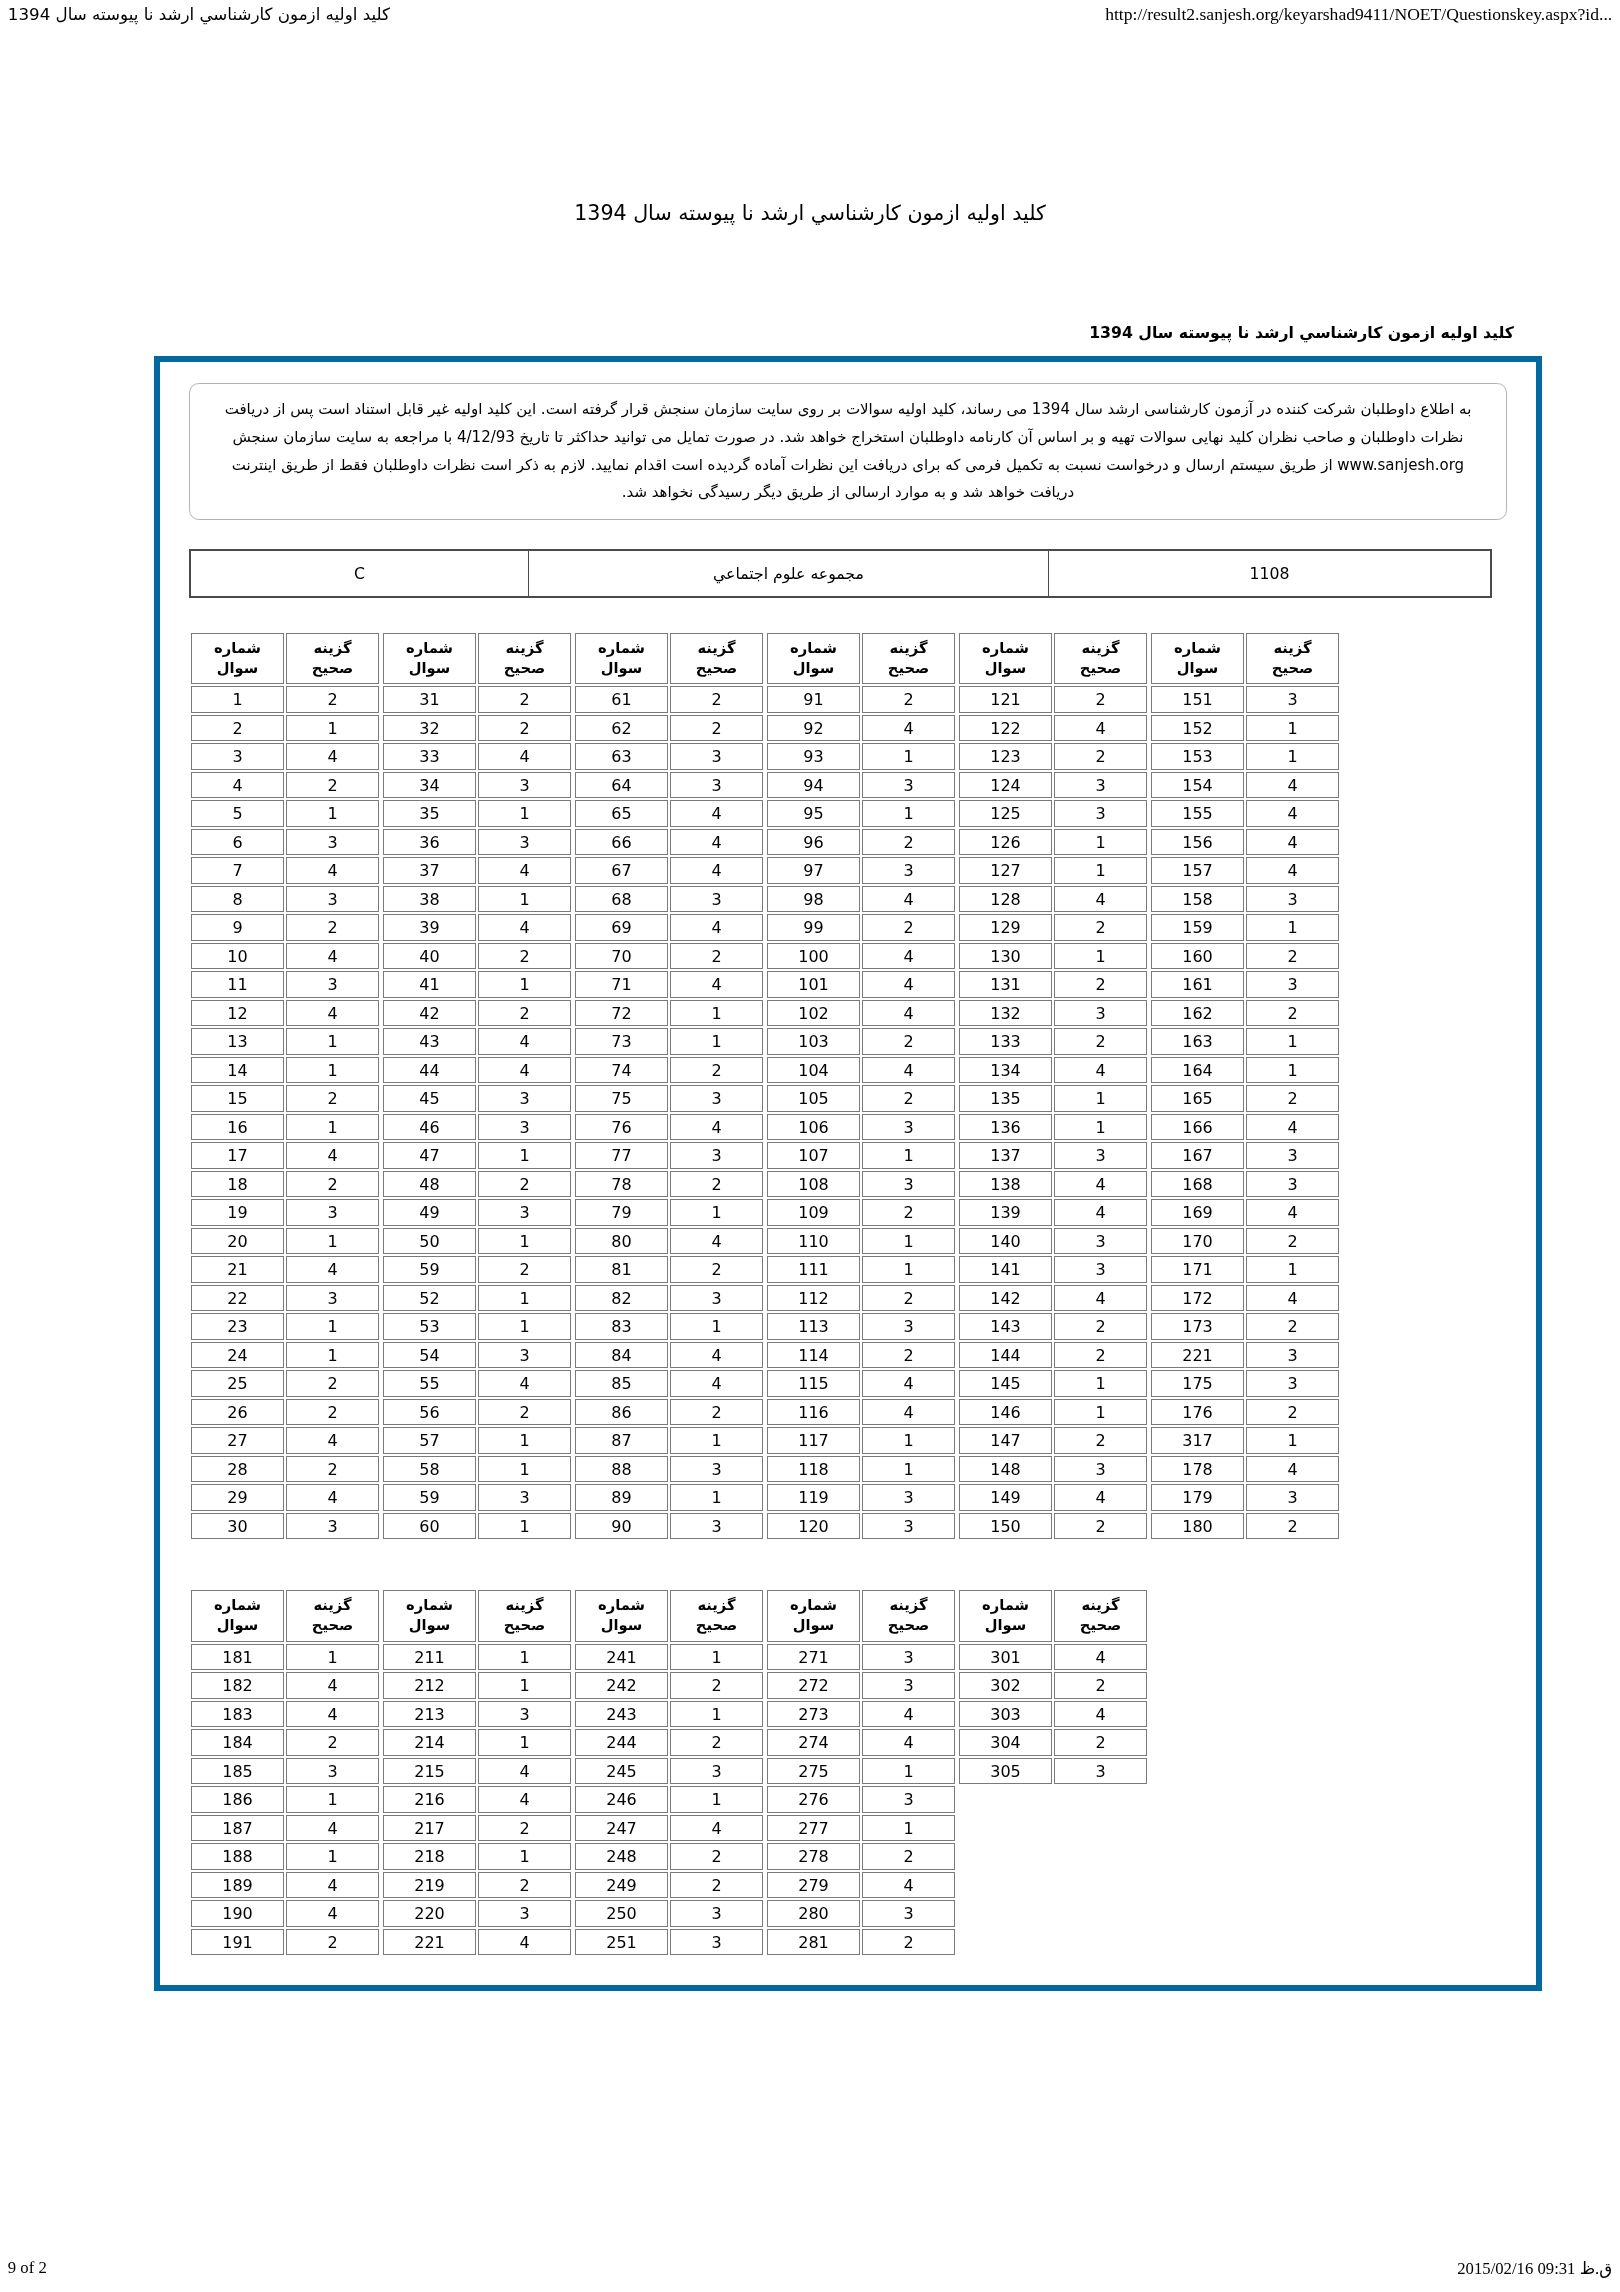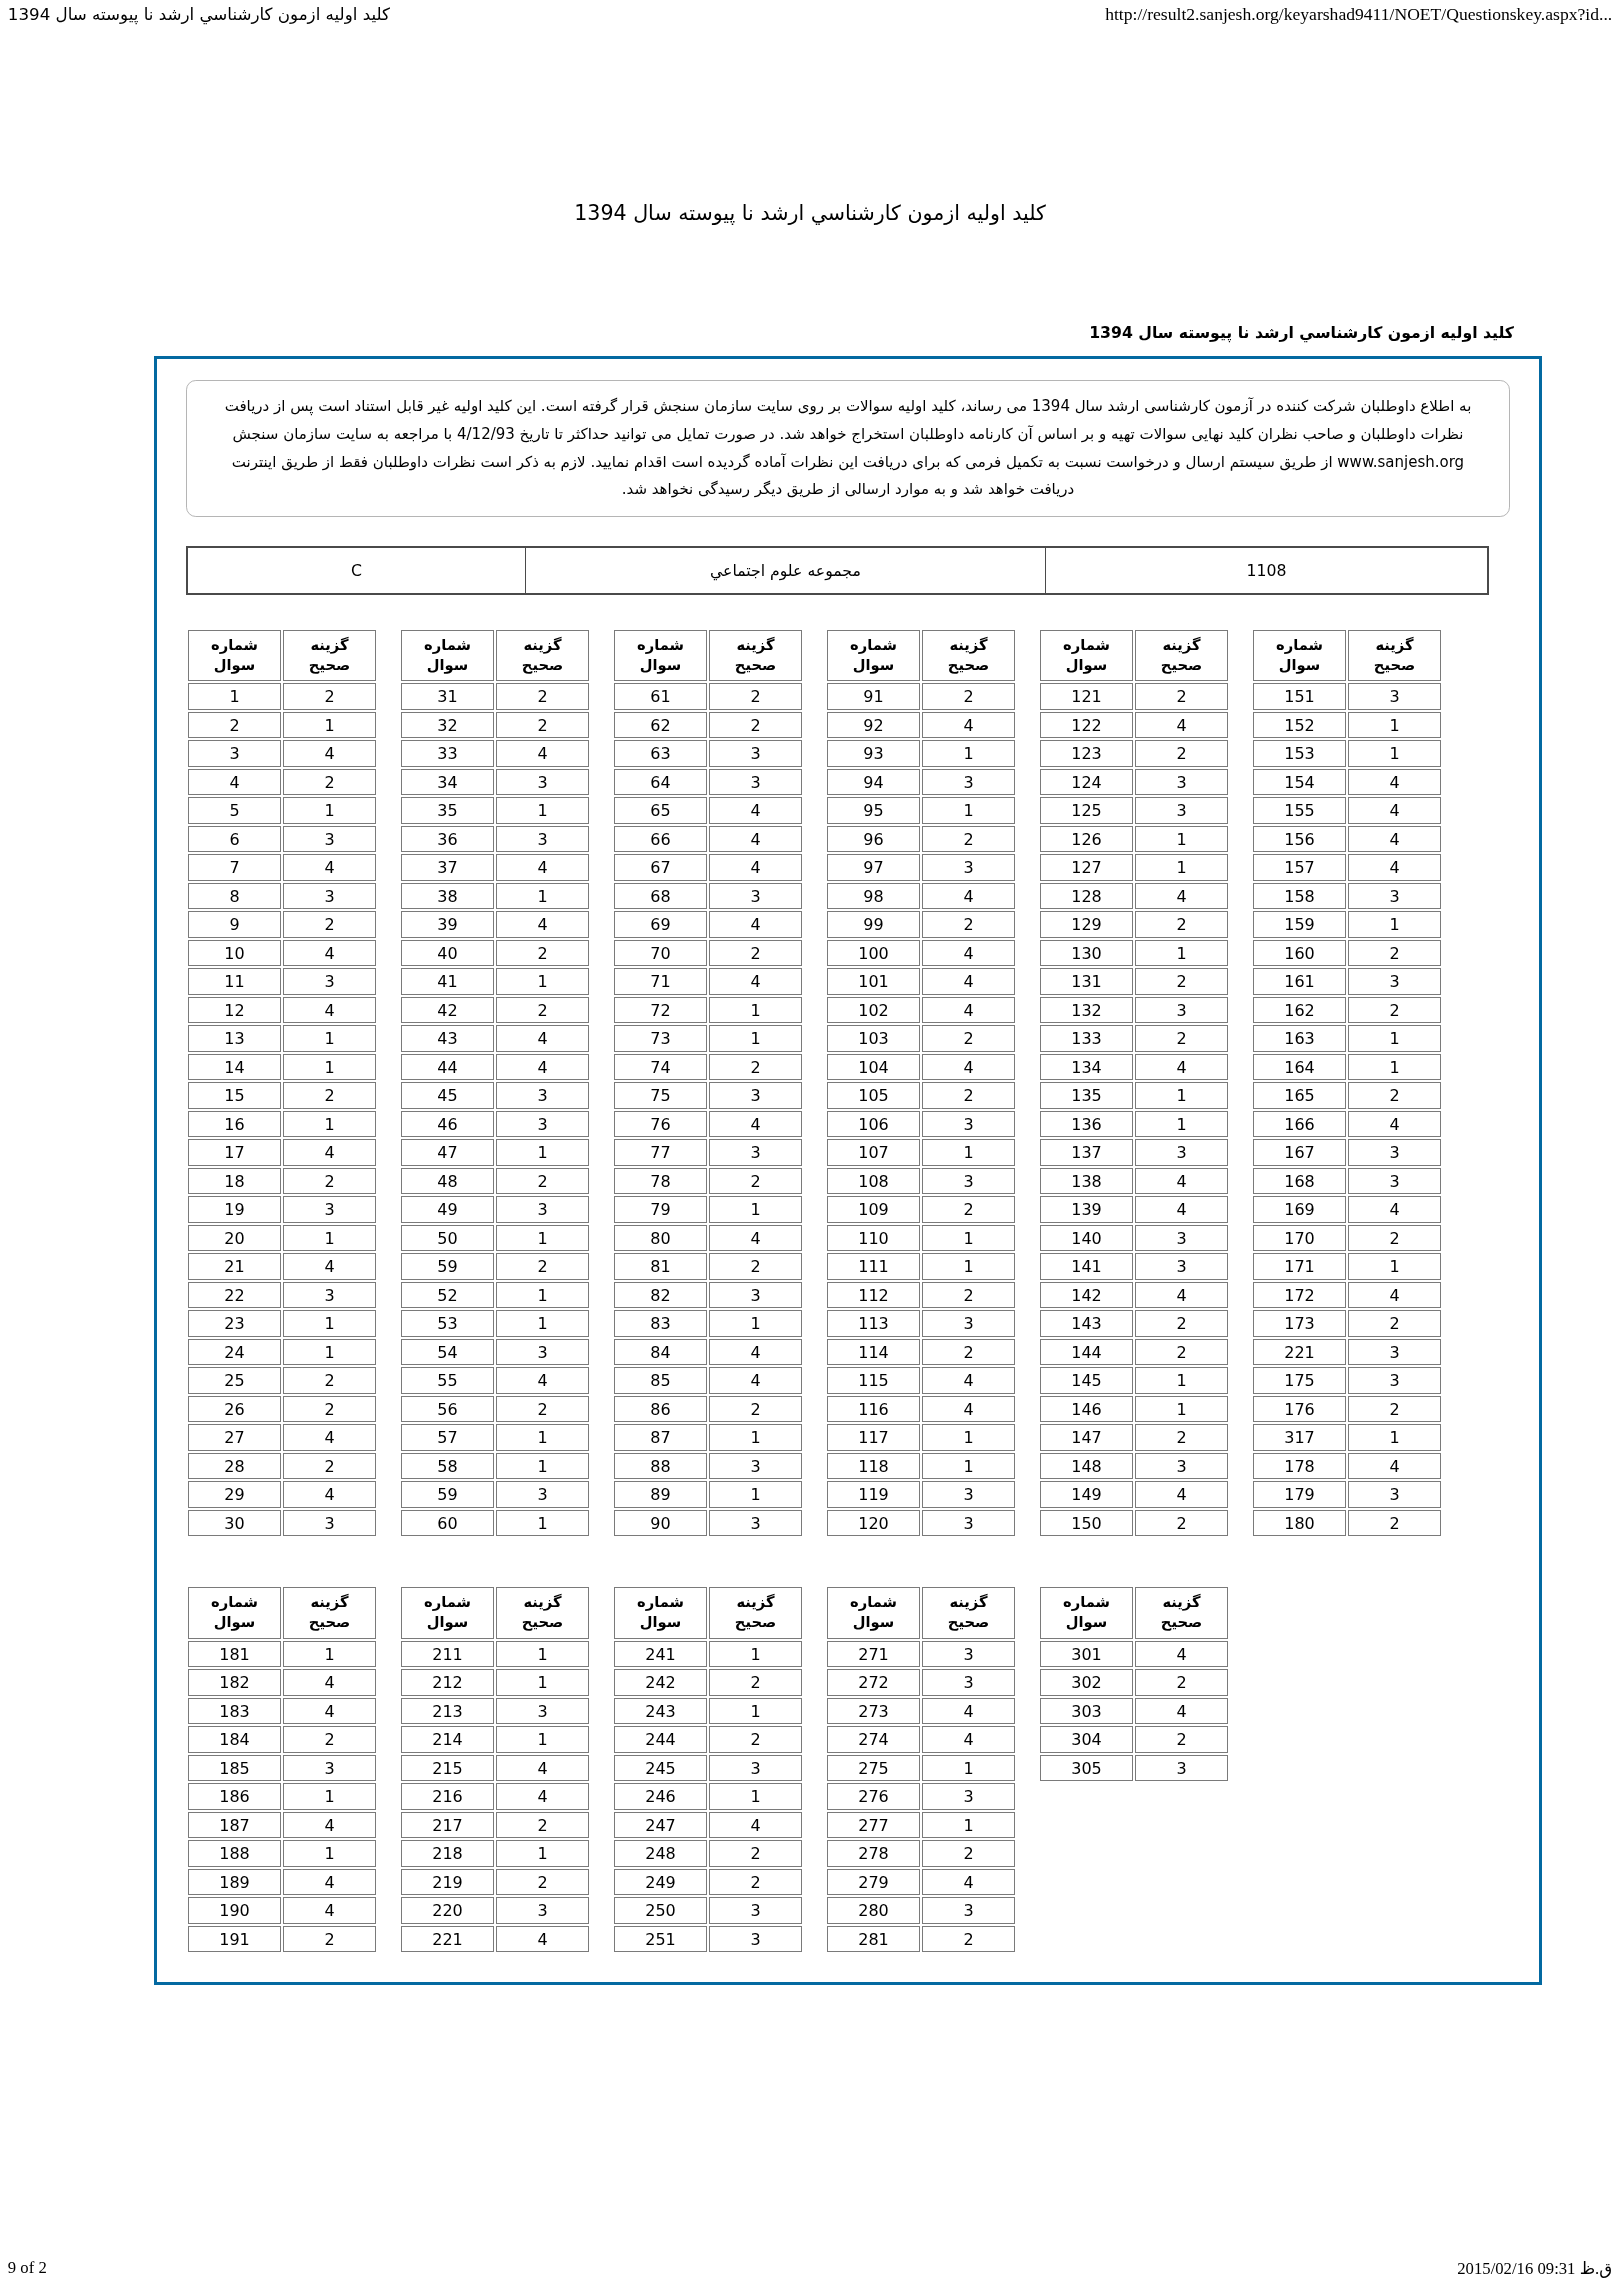--- a/index.html
+++ b/index.html
@@ -39,21 +39,21 @@
   }
   .subtitle {
     margin: 98px 106px 0 0;
     text-align: right; direction: rtl;
     font-weight: bold; font-size: 15.7px;
   }
 
   .container {
     margin: 13.7px 0 0 154px;
     width: 1388px;
-    border: 3px solid #0369a1;
+    border: 6px solid #0369a1;
     padding: 21.6px 0 27.4px 0;
     background: #ffffff;
   }
 
   .notice {
     margin: 0 29px;
     border: 1px solid #b5b5b5;
     border-radius: 9.8px;
     padding: 11.8px 27.4px;
     direction: rtl;
@@ -74,21 +74,21 @@
     height: 43px; font-size: 14.7px; font-weight: bold;
     text-align: center; direction: rtl;
   }
   .info-table td {
     border: 1px solid #4a4a4a;
     height: 47px; font-size: 15.7px;
     text-align: center; direction: rtl;
   }
 
   .answer-section {
-    display: flex; gap: 21px;
+    display: flex; gap: 0;
     margin: 33px 0 0 29px;
     align-items: flex-start;
   }
   .answer-section.second { margin-top: 47px; }
   .ak-table {
     border-collapse: separate;
     border-spacing: 2px;
   }
   .ak-table th {
     width: 93px;

